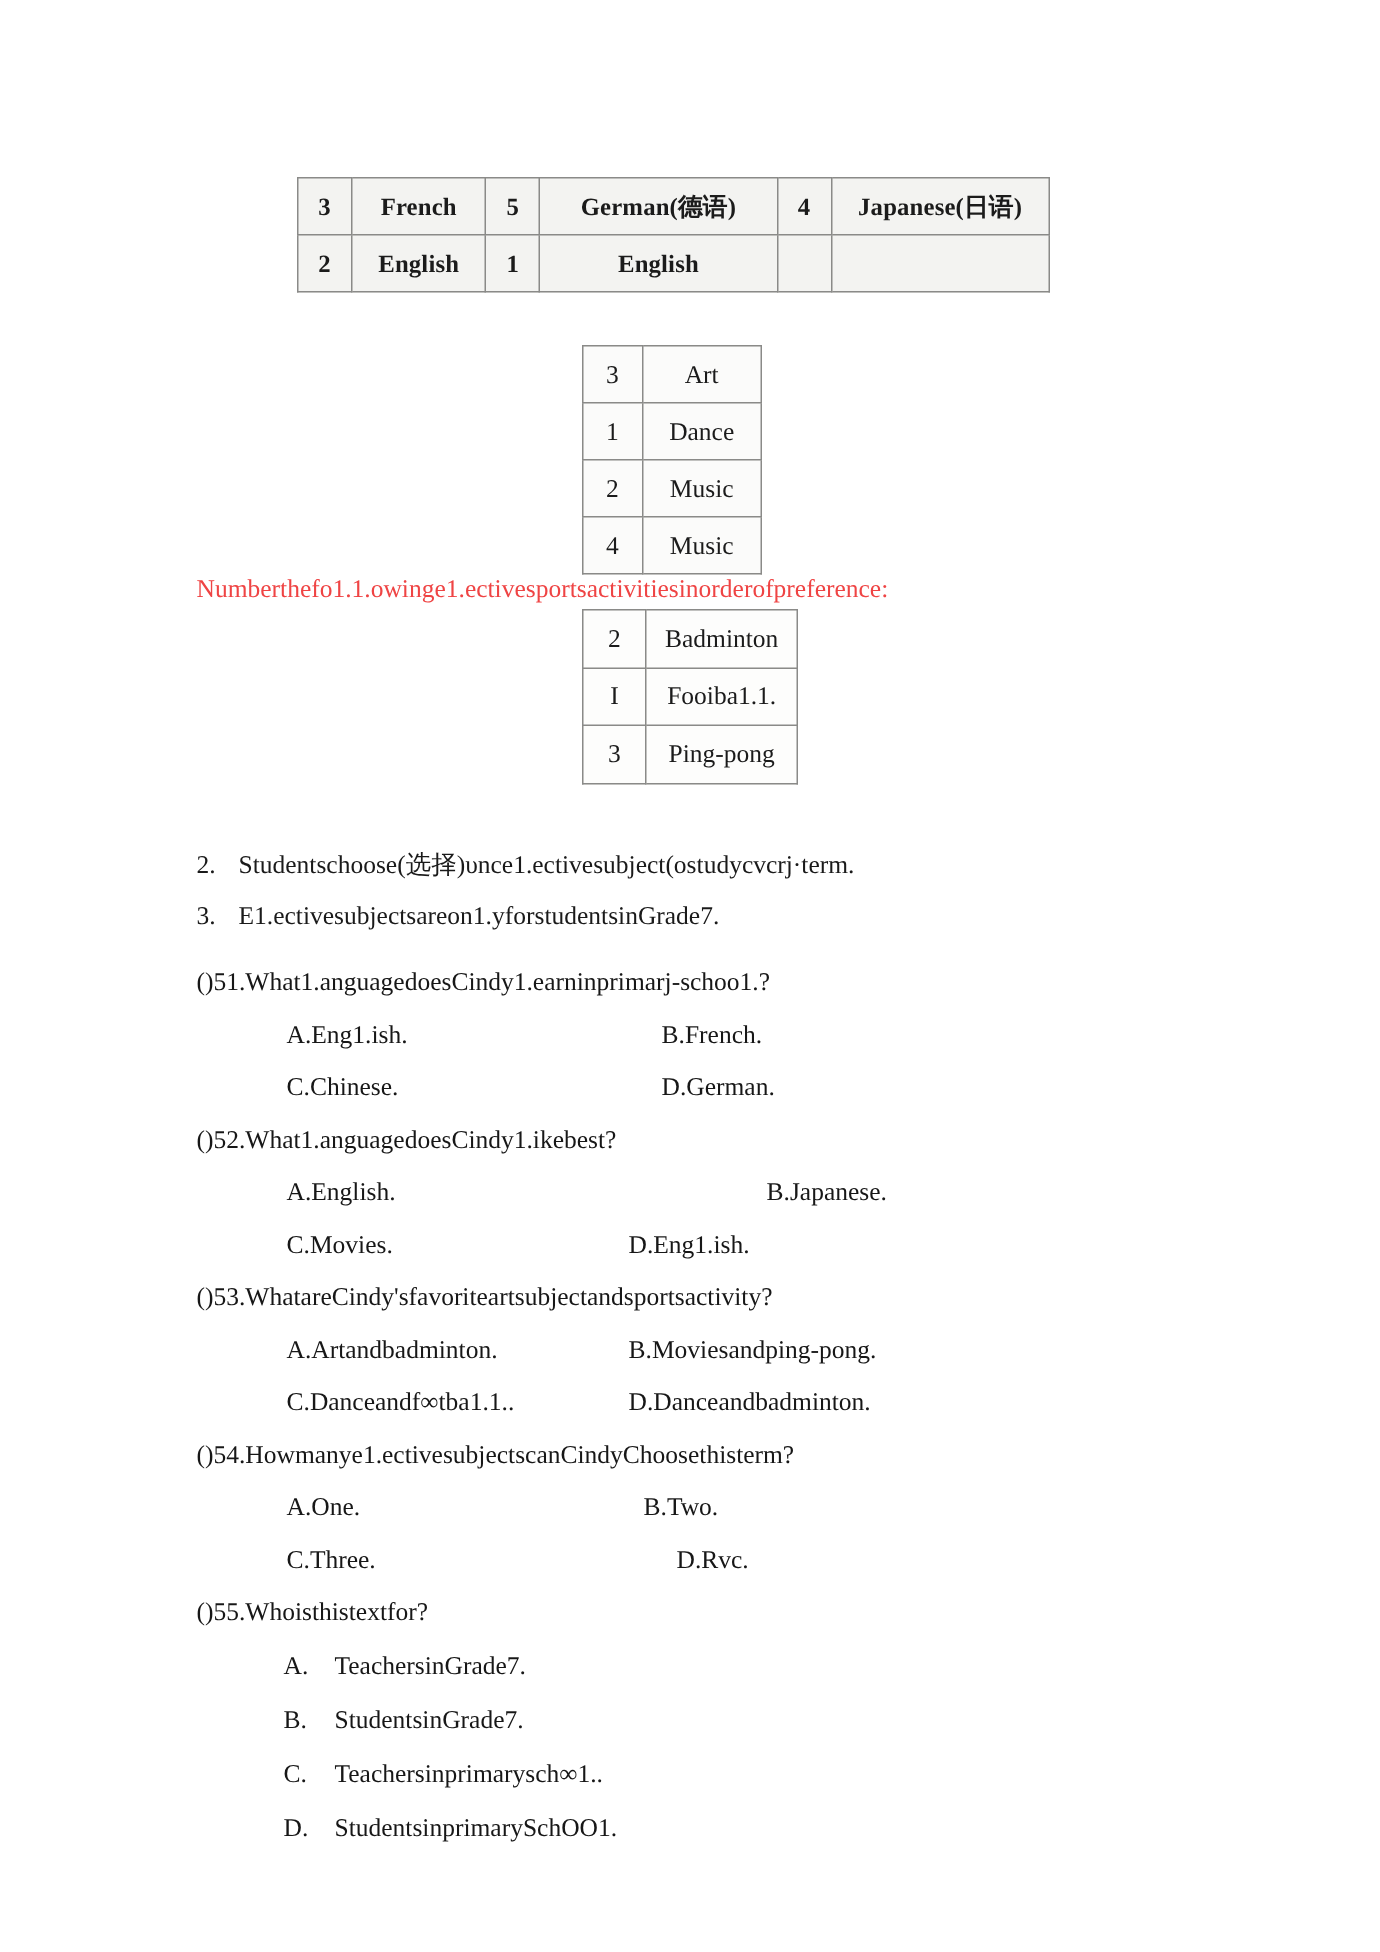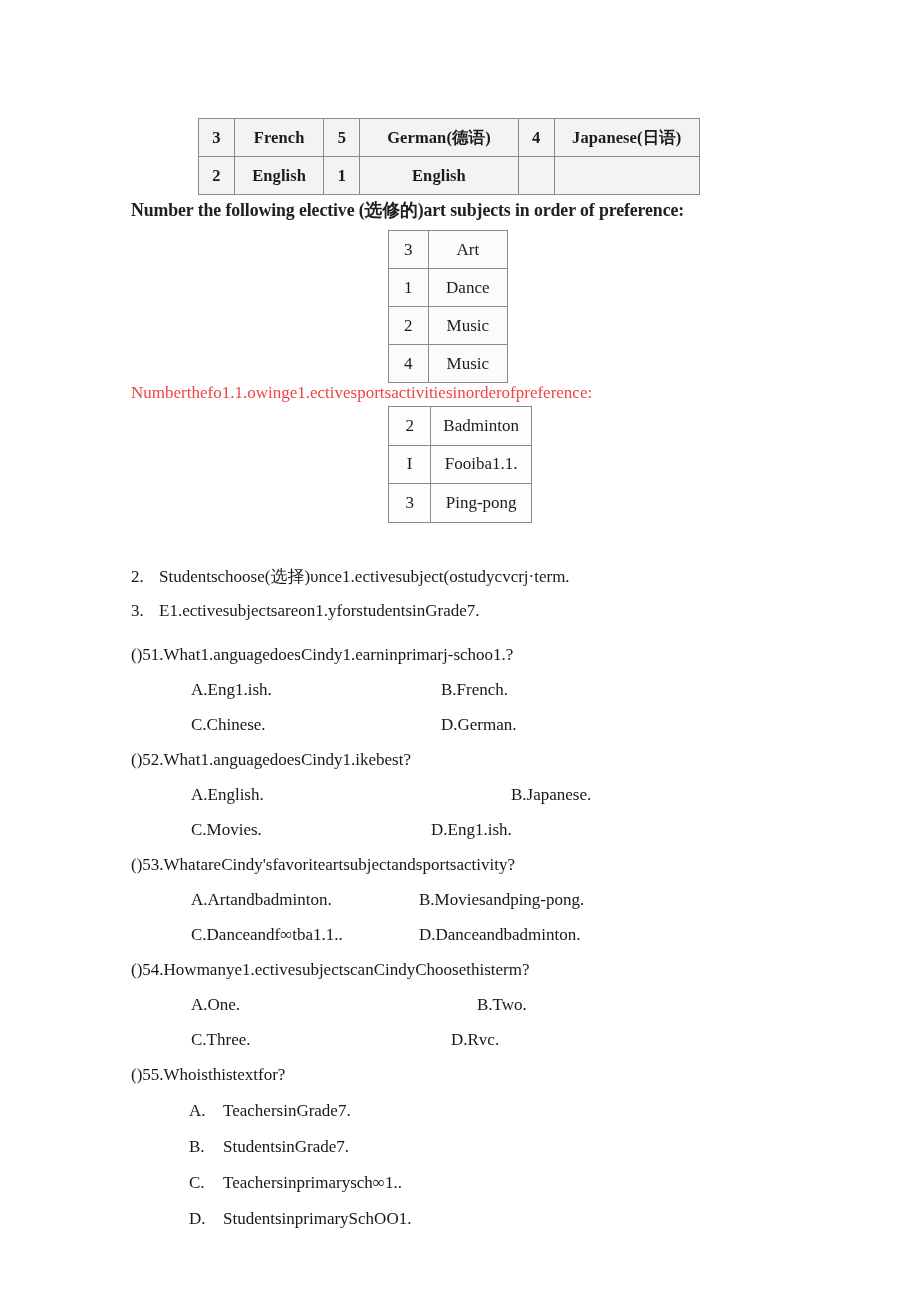--- a/index.html
+++ b/index.html
@@ -141,23 +141,23 @@
   #q55 { left: 131px; top: 1065px; }
 
   
   .opt.r1 { top: 35px; }
   .opt.r2 { top: 70px; }
   .opt.colA { left: 60px; }
   .opt.colB { left: 310px; }
 
   
   #q52 .opt.colB.r1 { left: 380px; }
-  #q52 .opt.colB.r2 { left: 300px; }
+  #q52 .opt.colB.r2 { left: 288px; }
   #q53 .opt.colB { left: 288px; }
-  #q54 .opt.colB.r1 { left: 298px; margin-left: 48px; }
+  #q54 .opt.colB.r1 { left: 298px; }
   #q54 .opt.colB.r2 { left: 320px; }
 
   
   #q55 .opt {
     left: 58px;
   }
   #q55 .opt.l1 { top: 36px; }
   #q55 .opt.l2 { top: 72px; }
   #q55 .opt.l3 { top: 108px; }
   #q55 .opt.l4 { top: 144px; }
@@ -185,21 +185,20 @@
         <td class="num">2</td>
         <td class="c-french">English</td>
         <td class="num">1</td>
         <td class="c-german">English</td>
         <td class="num empty"></td>
         <td class="c-japanese empty"></td>
       </tr>
     </tbody>
   </table>
 
-  <div id="prompt-art" class="line bold-head">Number the following elective (选修的)art subjects in order of preference:</div>
 
   <table id="art-table" class="doc-table">
     <tbody>
       <tr>
         <td class="num">3</td>
         <td class="label">Art</td>
       </tr>
       <tr>
         <td class="num">1</td>
         <td class="label">Dance</td>

